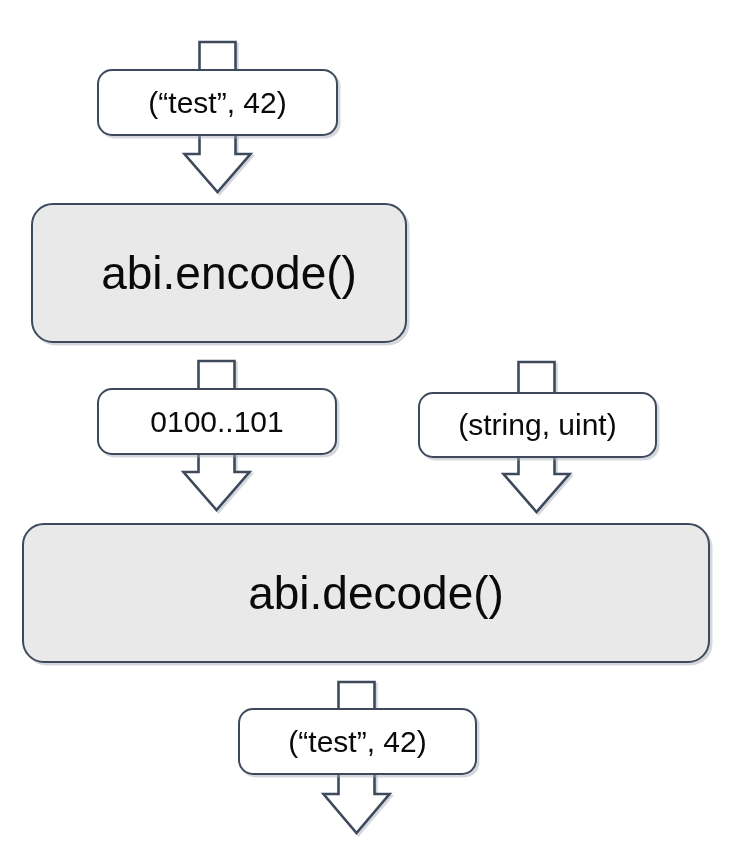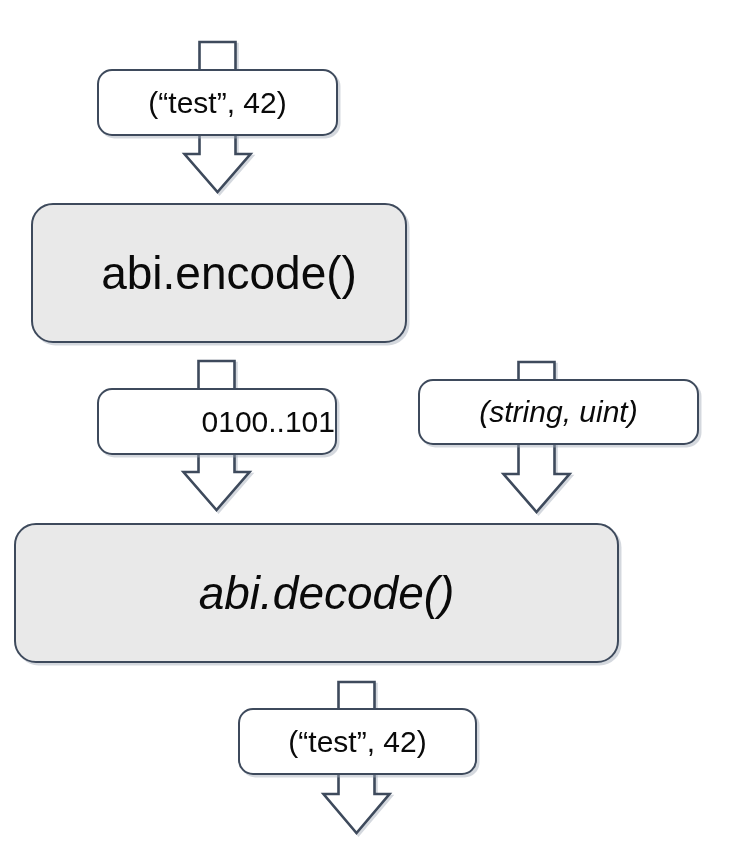--- a/index.html
+++ b/index.html
@@ -37,23 +37,23 @@
     font-size: 30px;
   }
   .process-box {
     background: #e9e9e9;
     border-radius: 22px;
     font-size: 46px;
     padding-left: 20px;
   }
   #node-input   { left: 97px;  top: 69px;  width: 241px; height: 67px; }
   #node-encode  { left: 31px;  top: 203px; width: 376px; height: 140px; }
-  #node-bytes   { left: 97px;  top: 388px; width: 240px; height: 67px; justify-content: flex-end; }
-  #node-types   { left: 418px; top: 379px; width: 281px; height: 66px; font-style: italic; }
-  #node-decode  { left: 14px;  top: 523px; width: 605px; height: 140px; font-style: italic; }
+  #node-bytes   { left: 97px;  top: 388px; width: 240px; height: 67px; }
+  #node-types   { left: 418px; top: 392px; width: 239px; height: 66px; }
+  #node-decode  { left: 22px;  top: 523px; width: 688px; height: 140px; }
   #node-output  { left: 238px; top: 708px; width: 239px; height: 67px; }
 </style>
 </head>
 <body>
 
 <div class="canvas">
 
   <svg class="arrow-layer" width="748" height="860" viewBox="0 0 748 860" style="filter: drop-shadow(2.5px 2.5px 0 rgba(160,168,182,0.45));">
     <polygon points="199.5,42 235.5,42 235.5,154 250.5,154 217.5,192 184.5,154 199.5,154" stroke="#3e4a5c"></polygon>
     <polygon points="198.5,361 234.5,361 234.5,472 249.5,472 216.5,510 183.5,472 198.5,472" stroke="#3e4a5c"></polygon>

